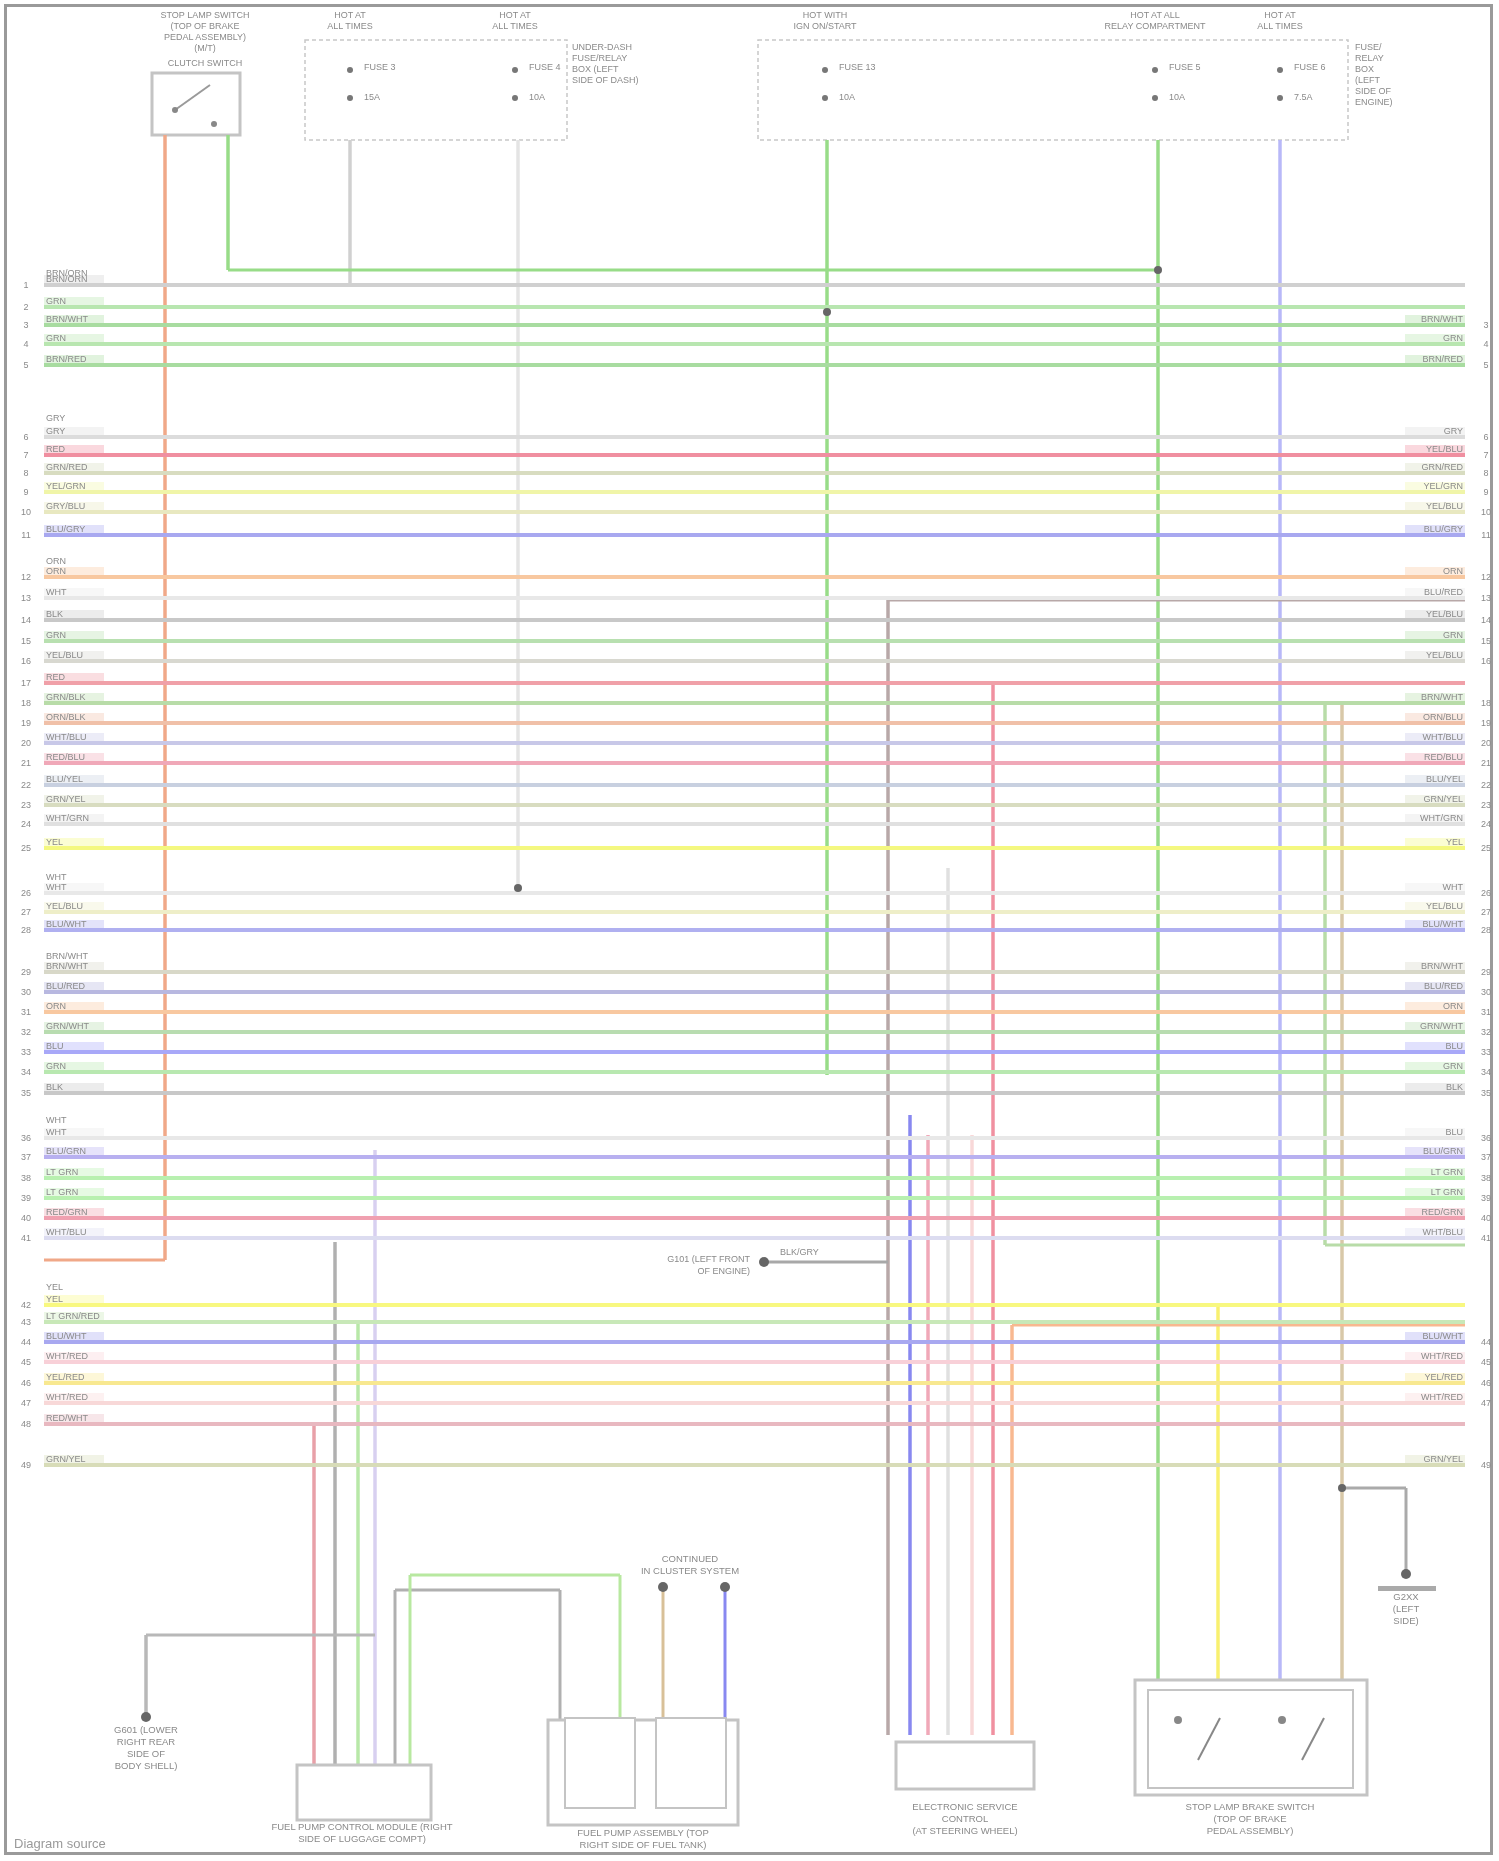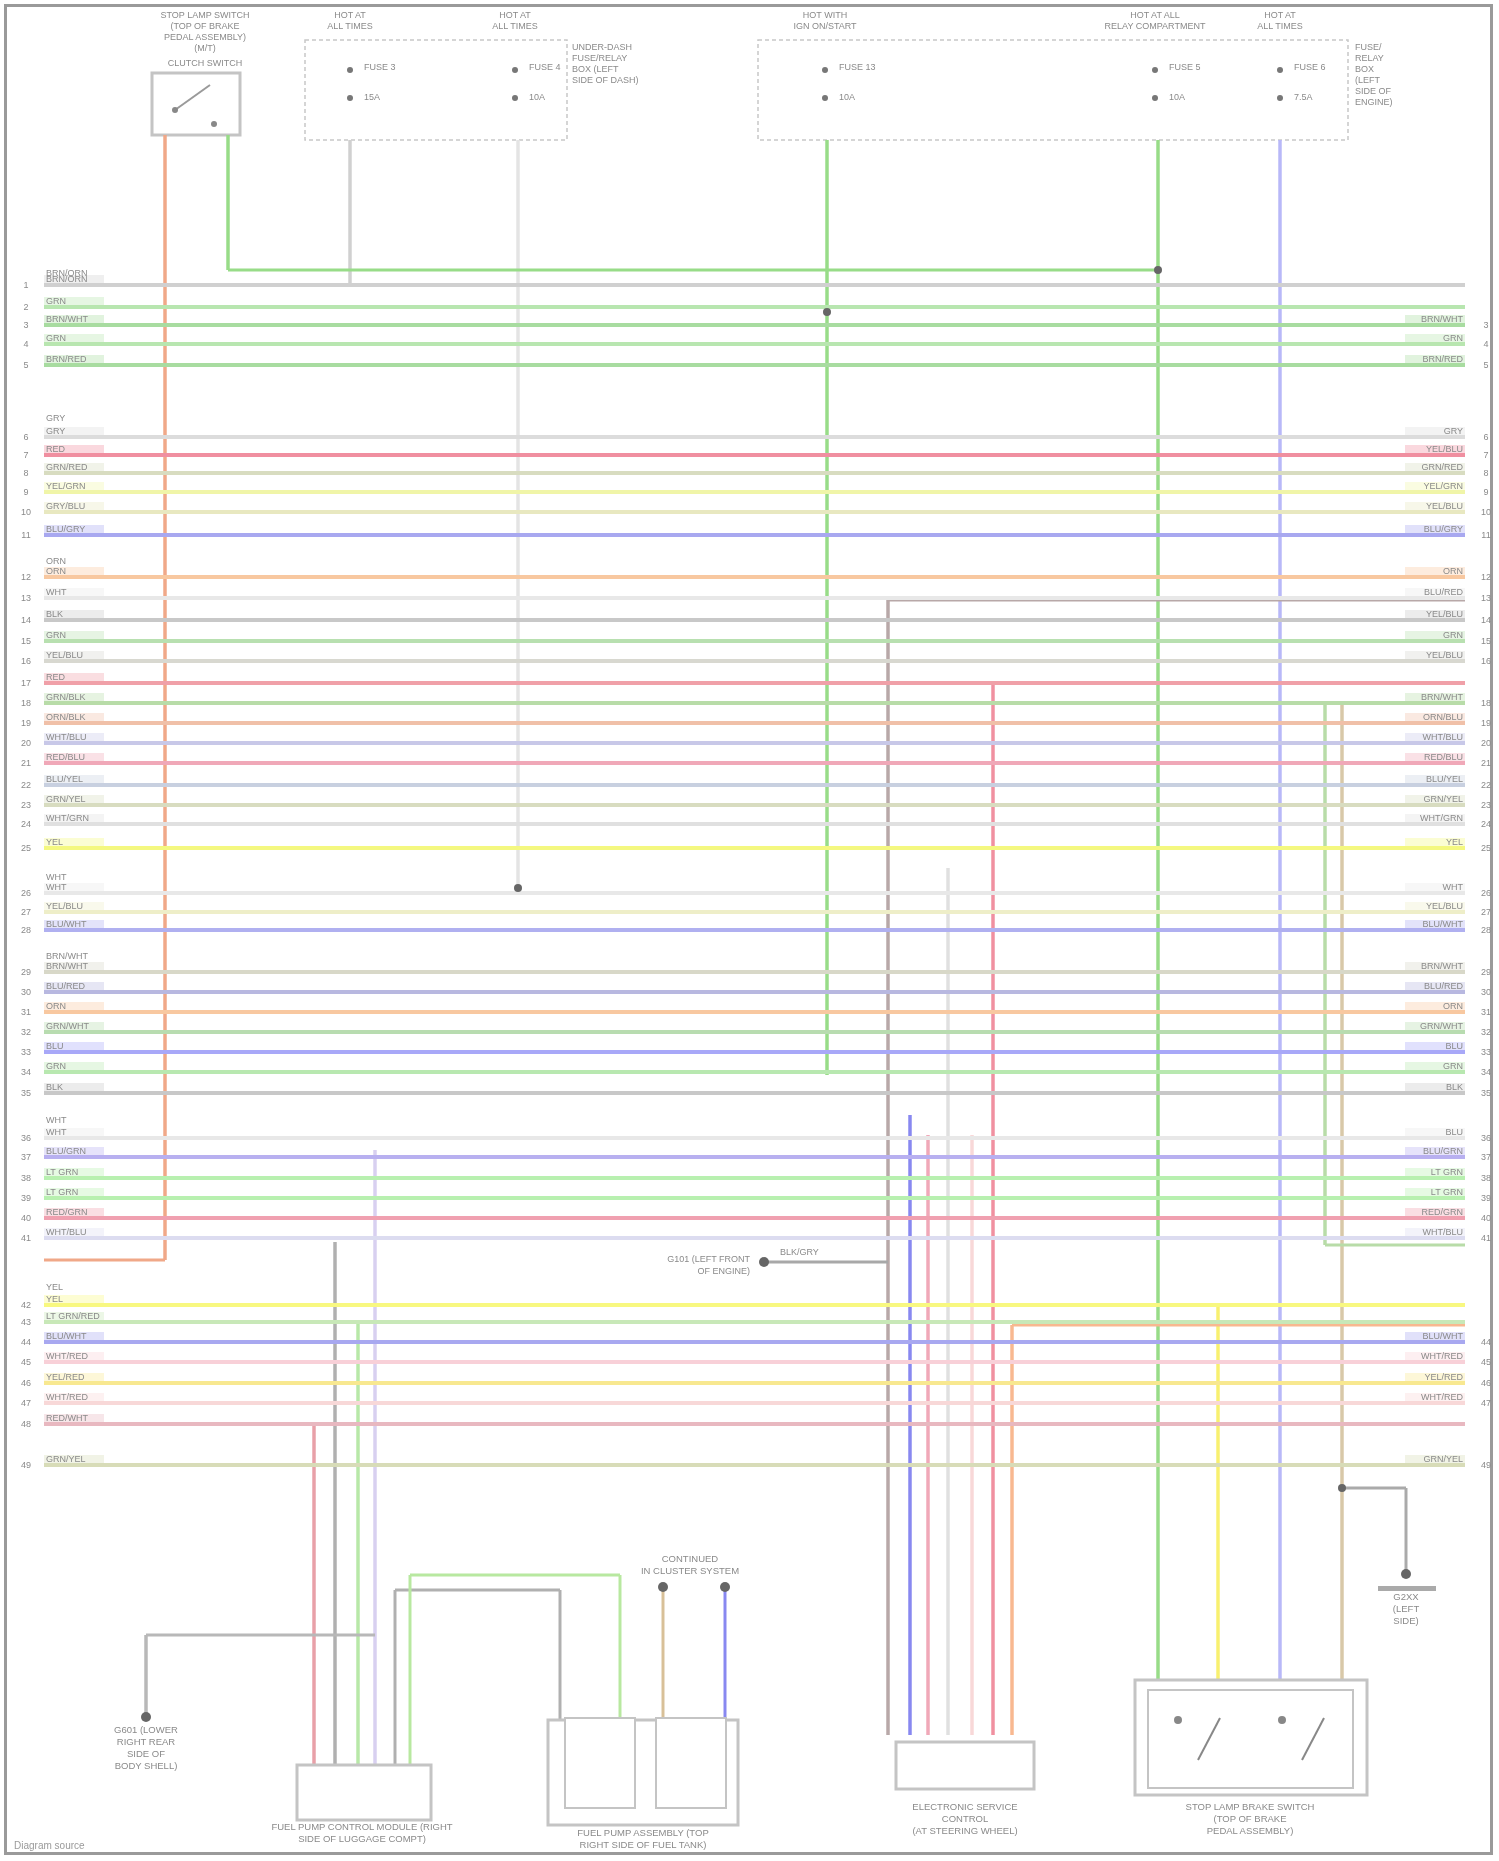--- a/index.html
+++ b/index.html
@@ -1,21 +1,21 @@
 <!DOCTYPE html>
 <html><head>
 <meta charset="utf-8">
 <style>
   html,body{margin:0;padding:0;background:#fff;}
   body{width:1499px;height:1861px;position:relative;overflow:hidden;font-family:"Liberation Sans",sans-serif;}
   #frame{position:absolute;left:4px;top:4px;width:1489px;height:1851px;border:3px solid #9a9a9a;box-sizing:border-box;background:#fff;}
   svg{position:absolute;left:0;top:0;}
   .lbl{font-family:"Liberation Sans",sans-serif;font-size:9px;fill:#8a8a8a;}
   .lblb{font-family:"Liberation Sans",sans-serif;font-size:9.5px;fill:#8a8a8a;}
-  .footer{position:absolute;left:14px;bottom:10px;font-size:10px;color:#9a9a9a;}
+  .footer{position:absolute;left:14px;bottom:10px;font-size:13px;color:#9a9a9a;}
 </style>
 </head>
 <body>
 
 <div id="frame"></div>
 
 <svg id="diagram" width="1499" height="1861" viewBox="0 0 1499 1861" xmlns="http://www.w3.org/2000/svg">
 
   <g fill="none" stroke="#c8c8c8" stroke-dasharray="4 3" stroke-width="1.5">
     <rect x="305" y="40" width="262" height="100"></rect>

